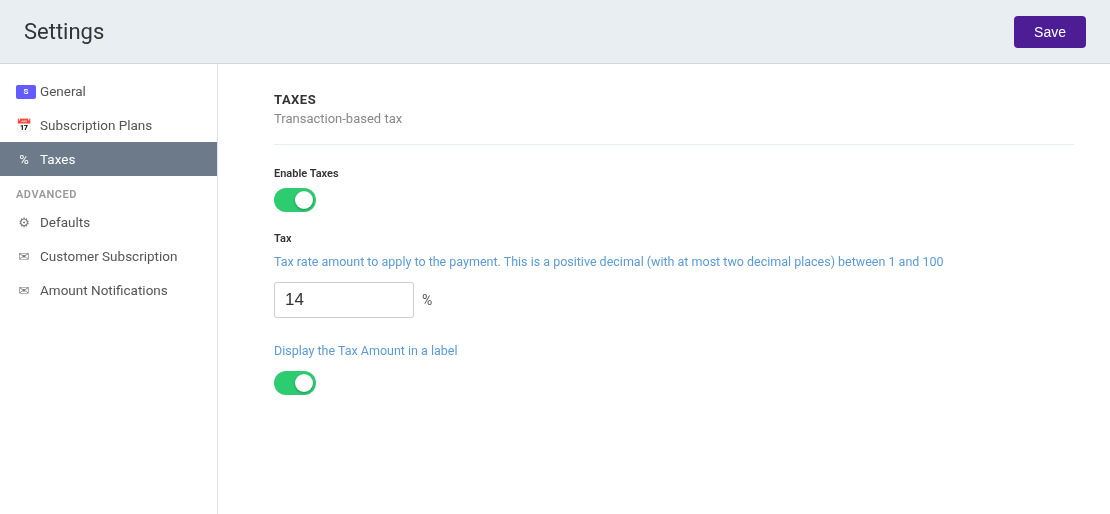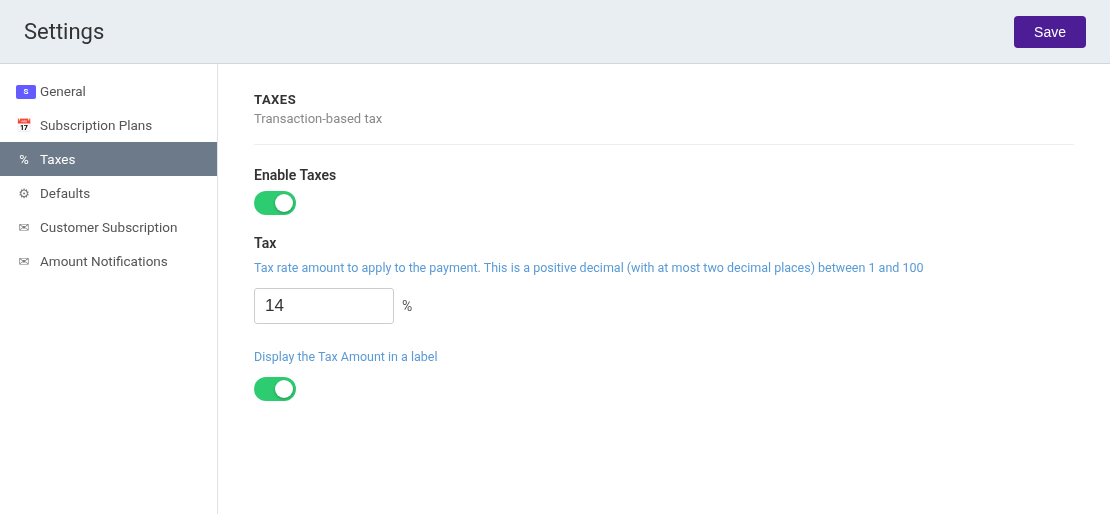--- a/index.html
+++ b/index.html
@@ -1,15 +1,15 @@
 <!DOCTYPE html>
 <html><head>
   <meta charset="utf-8">
   <style>
-    * { box-sizing: border-box; margin: 0; padding: 0; }
+    * { box-sizing: border-box; margin: 0; padding: 0; gap: 20px; }
     body { font-family: -apple-system, BlinkMacSystemFont, "Segoe UI", Roboto, sans-serif; background: #e8eef2; color: #333; font-size: 14px; }
 
     
     .header {
       background: #e8eef2;
       padding: 14px 24px;
       display: flex;
       align-items: center;
       justify-content: space-between;
       height: 64px;
@@ -95,21 +95,21 @@
       font-size: 13px;
       color: #888;
       margin-bottom: 18px;
     }
     .divider {
       border: none;
       border-top: 1px solid #e8eef2;
       margin: 18px 0 22px;
     }
     .field-label {
-      font-size: 14px;
+      font-size: 11px;
       font-weight: 600;
       color: #333;
       margin-bottom: 8px;
     }
     .field-description {
       font-size: 12.5px;
       color: #5b9bd5;
       margin-bottom: 10px;
       max-width: 720px;
       line-height: 1.5;
@@ -204,20 +204,21 @@
     </div>
     <div class="sidebar-item">
       <span class="sidebar-icon calendar-icon">📅</span>
       <span>Subscription Plans</span>
     </div>
     <div class="sidebar-item active">
       <span class="sidebar-icon">%</span>
       <span>Taxes</span>
     </div>
 
+    <div class="sidebar-section-label">ADVANCED</div>
 
     <div class="sidebar-item">
       <span class="sidebar-icon">⚙</span>
       <span>Defaults</span>
     </div>
     <div class="sidebar-item">
       <span class="sidebar-icon">✉</span>
       <span>Customer Subscription</span>
     </div>
     <div class="sidebar-item">

